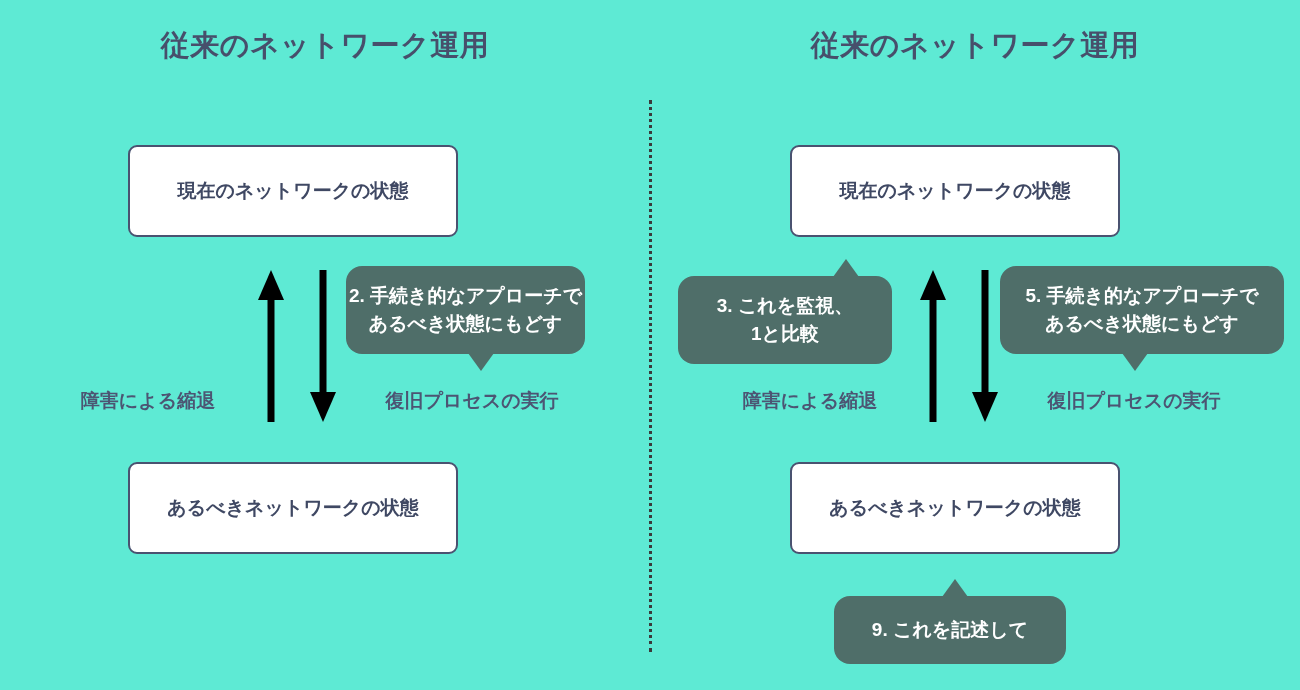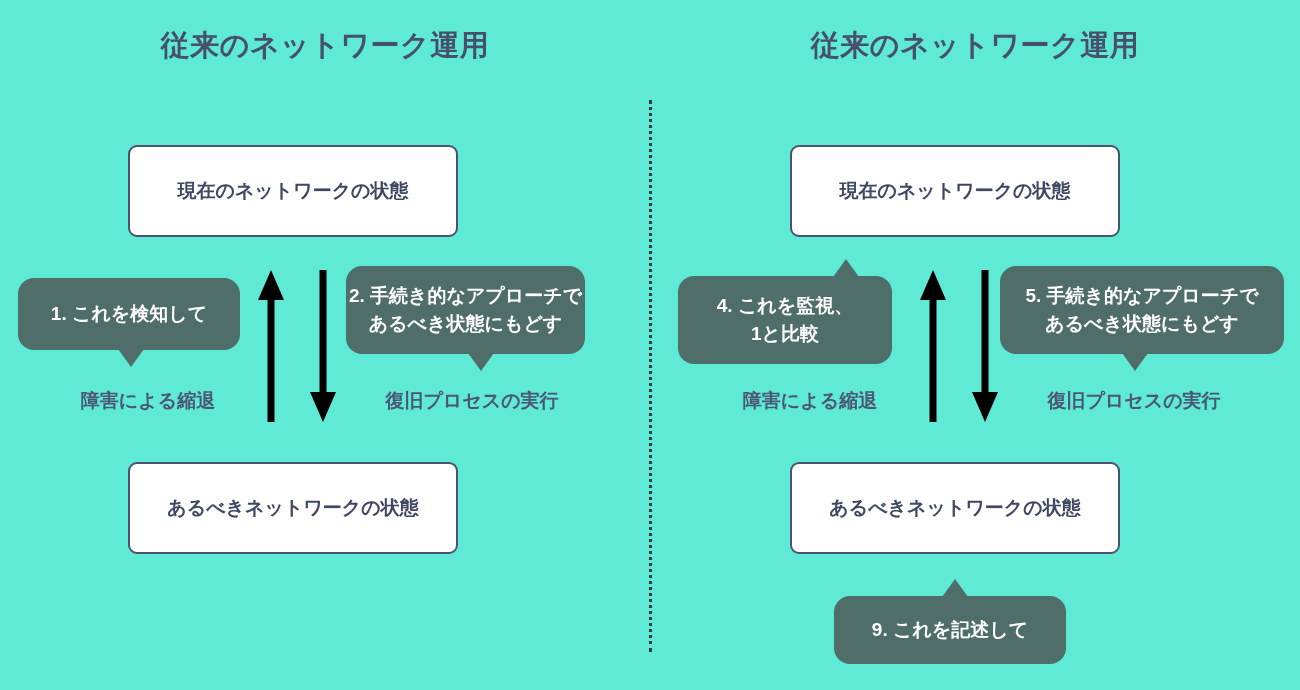--- a/index.html
+++ b/index.html
@@ -156,24 +156,20 @@
     <svg width="32" height="152" viewBox="0 0 32 152">
       <line x1="16" y1="0" x2="16" y2="126" stroke="#000000" stroke-width="7"></line>
       <polygon points="16,152 3,122 29,122" fill="#000000"></polygon>
     </svg>
   </div>
 
   <div class="arrow-caption" style="left:48px; top:388px; width:200px;">障害による縮退</div>
 
   <div class="arrow-caption" style="left:352px; top:388px; width:240px;">復旧プロセスの実行</div>
 
-  <div class="bubble" id="bub-l1">
-    <span class="ln">1. これを検知して</span>
-    <span class="tail down" style="left:100px;"></span>
-  </div>
 
   <div class="bubble" id="bub-l2">
     <span class="ln">2. 手続き的なアプローチで</span>
     <span class="ln">あるべき状態にもどす</span>
     <span class="tail down" style="left:122px;"></span>
   </div>
 
   <div class="state-box" id="box-right-top">
     <span class="ln">現在の</span>
     <span class="ln">ネットワークの状態</span>
@@ -196,21 +192,21 @@
       <line x1="16" y1="0" x2="16" y2="126" stroke="#000000" stroke-width="7"></line>
       <polygon points="16,152 3,122 29,122" fill="#000000"></polygon>
     </svg>
   </div>
 
   <div class="arrow-caption" style="left:710px; top:388px; width:200px;">障害による縮退</div>
 
   <div class="arrow-caption" style="left:1014px; top:388px; width:240px;">復旧プロセスの実行</div>
 
   <div class="bubble" id="bub-r2">
-    <span class="ln">4. これを監視、</span>
+    <span class="ln">3. これを監視、</span>
     <span class="ln">1と比較</span>
     <span class="tail up" style="left:155px;"></span>
   </div>
 
   <div class="bubble" id="bub-r3">
     <span class="ln">5. 手続き的なアプローチで</span>
     <span class="ln">あるべき状態にもどす</span>
     <span class="tail down" style="left:122px;"></span>
   </div>
 

